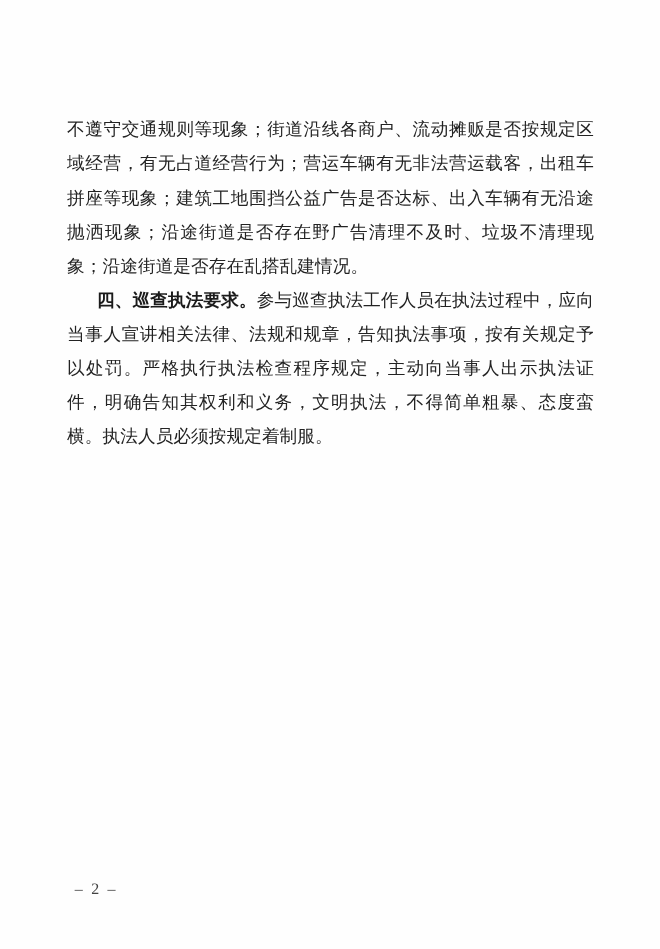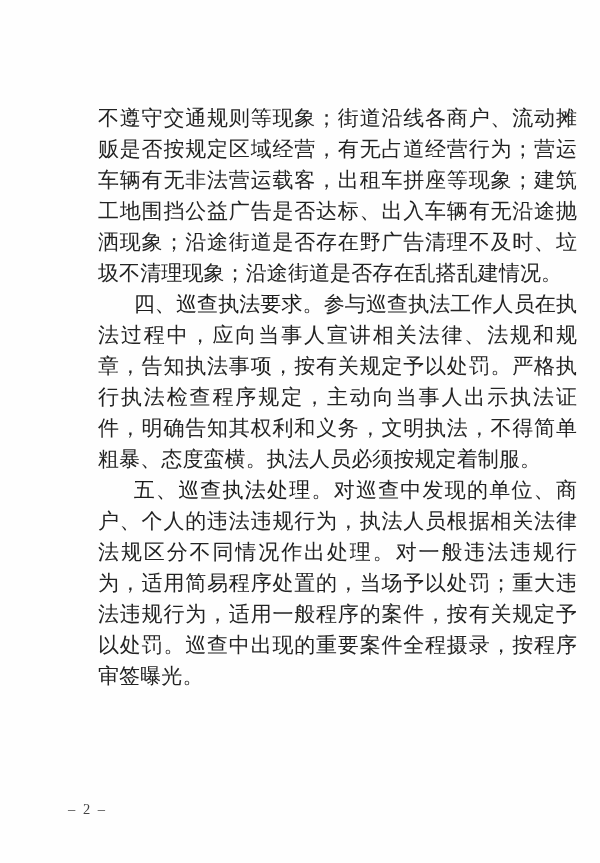--- a/index.html
+++ b/index.html
@@ -13,37 +13,36 @@
     height: 863px;
     background: #fefefe;
     overflow: hidden;
     font-family: "Liberation Serif", "DejaVu Serif", serif;
   }
   .content {
     position: absolute;
     left: 61px;
     top: 103px;
     width: 479px;
-    font-size: 21px;
+    font-size: 16px;
     line-height: 31px;
     color: #232323;
     text-align: justify;
     text-justify: inter-ideograph;
     letter-spacing: 0.1px;
-    margin-left: 37px;
   }
   .para {
     margin: 0;
     padding: 0;
   }
   .para.indent {
     text-indent: 1.7em;
   }
   .para-head {
-    font-weight: 400;
+    font-weight: 700;
     color: #1b1b1b;
   }
   .page-footer {
     position: absolute;
     left: 68px;
     top: 799px;
     font-size: 14.5px;
     line-height: 20px;
     color: #424242;
     letter-spacing: 2px;
@@ -54,20 +53,19 @@
 <body>
 
 <div class="page">
 
   <div class="content">
 
     <p class="para"><span class="para-head"></span><span>不遵守交通规则等现象；街道沿线各商户、流动摊贩是否按规定区域经营，有无占道经营行为；营运车辆有无非法营运载客，出租车拼座等现象；建筑工地围挡公益广告是否达标、出入车辆有无沿途抛洒现象；沿途街道是否存在野广告清理不及时、垃圾不清理现象；沿途街道是否存在乱搭乱建情况。</span></p>
 
     <p class="para indent"><span class="para-head">四、巡查执法要求。</span><span>参与巡查执法工作人员在执法过程中，应向当事人宣讲相关法律、法规和规章，告知执法事项，按有关规定予以处罚。严格执行执法检查程序规定，主动向当事人出示执法证件，明确告知其权利和义务，文明执法，不得简单粗暴、态度蛮横。执法人员必须按规定着制服。</span></p>
 
-    <p class="para indent"><span class="para-head">五、巡查执法处理。</span><span>对巡查中发现的单位、商户、个人的违法违规行为，执法人员根据相关法律法规区分不同情况作出处理。对一般违法违规行为，适用简易程序处置的，当场予以处罚；重大违法违规行为，适用一般程序的案件，按有关规定予以处罚。巡查中出现的重要案件全程摄录，按程序审签曝光。</span></p>
 
 
   </div>
 
   <div class="page-footer">– 2 –</div>
 
 </div>
 
 </body></html>

